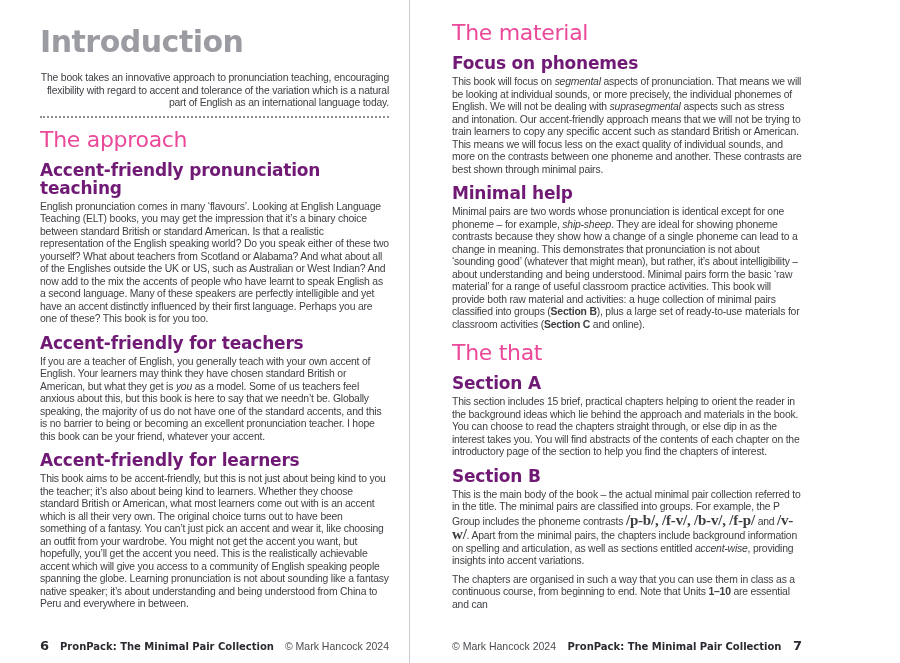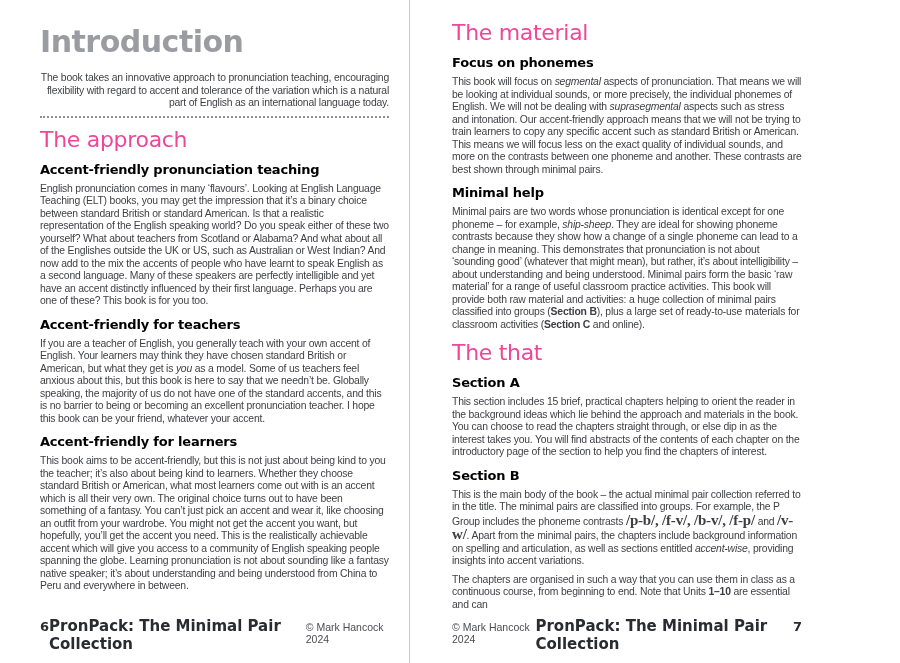--- a/index.html
+++ b/index.html
@@ -10,36 +10,36 @@
   .page.right {}
   .content { position: absolute; top: 0; }
   .page.left  .content { left: 40px; right: 20px; top: 24px; max-height: 606px; overflow: hidden; }
   .page.right .content { left: 42px; right: 18px; top: 20px; max-height: 608px; overflow: hidden; }
 
   .h1 { font-family: "DejaVu Sans", sans-serif; font-weight: 700; color: #9b9ca1;
         font-size: 30px; line-height: 36px; margin: 0 0 12px 0; letter-spacing: -0.5px; }
   .h2 { font-family: "DejaVu Sans", sans-serif; font-weight: 500; color: #ec4899;
         font-size: 22px; line-height: 26px; margin: 9px 0 7px 0; letter-spacing: -0.3px; }
   .content .h2:first-child { margin-top: 0; }
-  .h3 { font-family: "DejaVu Sans", sans-serif; font-weight: 700; color: #000000;
-        font-size: 13px; line-height: 18px; margin: 8px 0 4px 0; letter-spacing: -0.2px; }
+  .h3 { font-family: "DejaVu Sans", sans-serif; font-weight: 700; color: #701a75;
+        font-size: 17px; line-height: 18px; margin: 8px 0 4px 0; letter-spacing: -0.2px; }
   .lede { color: #3a3b40; font-size: 14.5px; line-height: 18px; margin: 0 0 5px 0; letter-spacing: -0.2px; text-align: right; }
   .p { color: #3e3f44; font-size: 10.4px; line-height: 12.5px; letter-spacing: -0.2px; margin: 0 0 6px 0; }
   .dotted-divider { height: 0; border-top: 2px dotted #8e8f93; margin: 2px 0 7px 0; }
 
   .i { font-style: italic; }
   .b { font-weight: 700; }
   .serif { font-family: "Liberation Serif", serif; font-size: 15px; font-weight: bold; }
 
   .footer { position: absolute; bottom: 10px; display: flex; justify-content: space-between;
             align-items: baseline; background: #ffffff; padding-top: 3px; }
   .page.left  .footer { left: 40px; right: 20px; }
   .page.right .footer { left: 42px; right: 18px; }
   .f-page  { font-family: "DejaVu Sans", sans-serif; font-weight: 700; font-size: 13px; color: #2a2b30; }
-  .f-title { font-family: "DejaVu Sans", sans-serif; font-weight: 700; font-size: 15px; color: #2a2b30; }
+  .f-title { font-family: "DejaVu Sans", sans-serif; font-weight: 700; font-size: 10px; color: #2a2b30; }
   .f-copy  { font-size: 10.5px; color: #4b4c51; }
 </style>
 </head>
 <body>
 
 <div class="spread">
 
   <section class="page left">
     <div class="content">
         <h1 class="h1">Introduction</h1>

